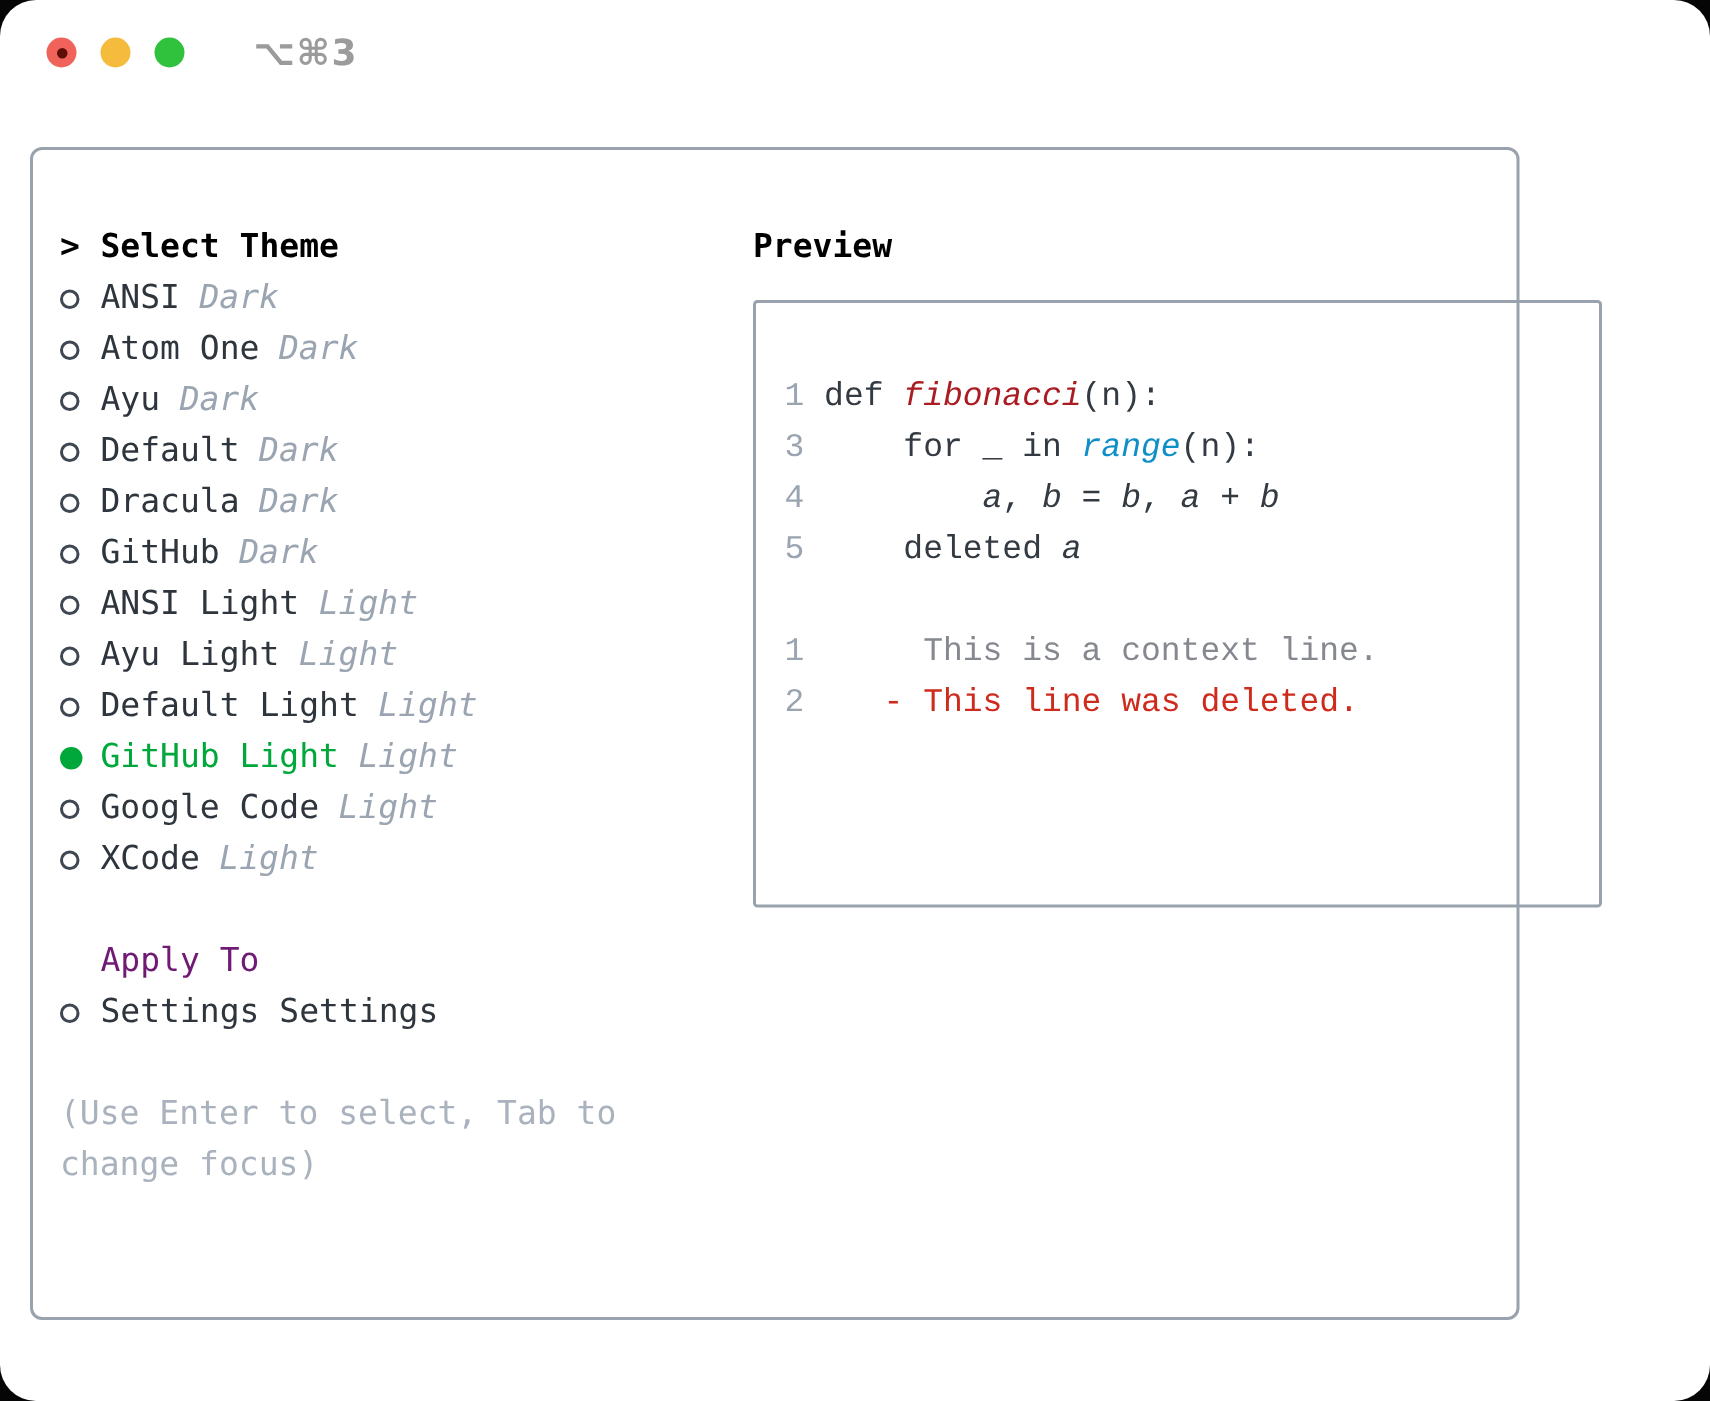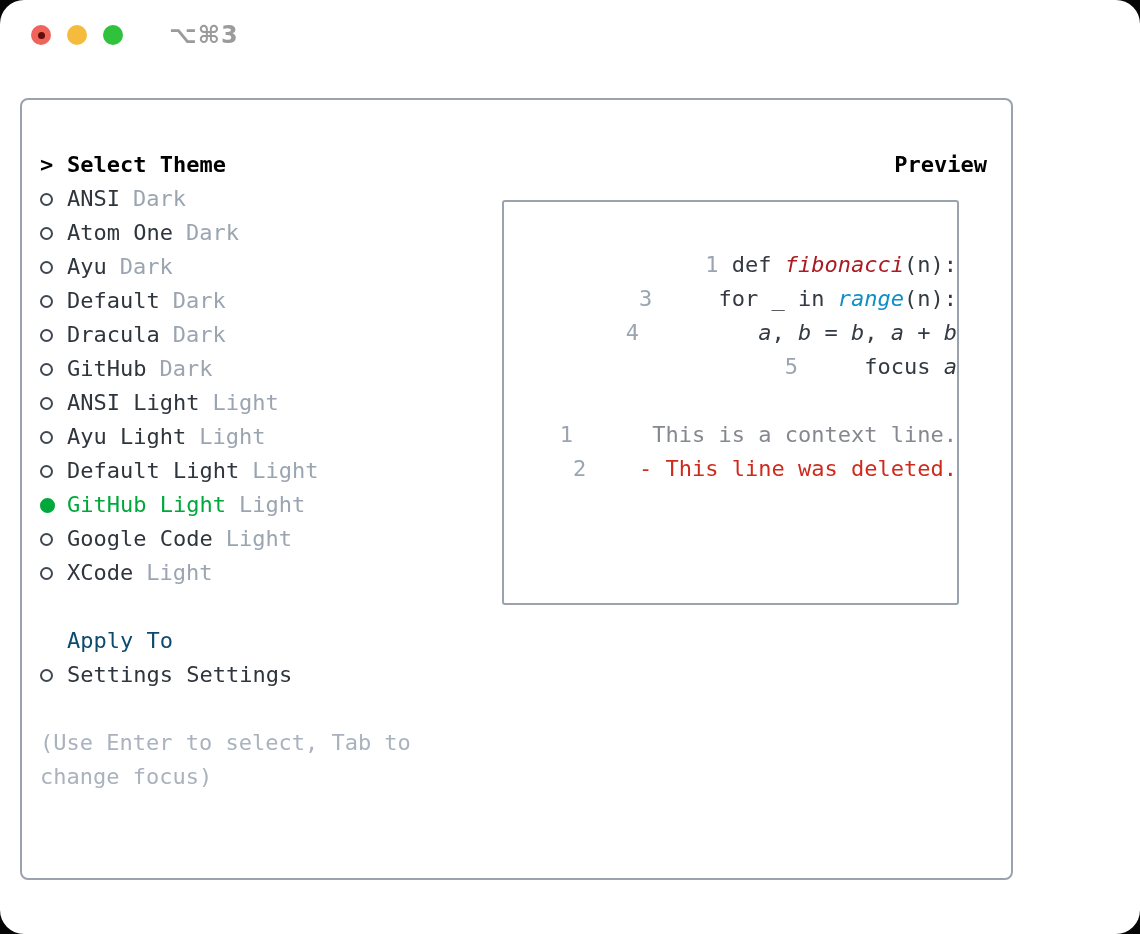--- a/index.html
+++ b/index.html
@@ -46,57 +46,58 @@
     position:absolute; left:20px; top:98px;
     width:993px; height:782px;
     border:2px solid var(--border_gray);
     border-radius:8px;
     background:#fff;
     padding:48px 24px 0 18px;
     display:flex;
     font-size:22px; line-height:34px;
   }
   .left-col{width:462px; flex:none;}
-  .right-col{flex:1;text-align:right;}
+  .right-col{flex:1;}
 
   .row{
     height:34px; display:flex; align-items:center;
     white-space:pre;
   }
   .mark{
     width:27px; flex:none;
     display:flex; align-items:center;
   }
   .title-marker{font-weight:bold; color:#000;}
   .section-title{font-weight:bold; color:#000;}
-  .plain-title{color:#0c4a6e;}
+  .plain-title{color:#701a75;}
   .radio{
     width:13px;height:13px;border-radius:50%;
     border:2px solid #3e4752; background:transparent;
   }
   .row.selected .radio{
     width:15px;height:15px;
     background:var(--accent_green);
     border-color:var(--accent_green);
   }
   .opt-name{color:#2e353c;}
   .row.selected .opt-name{color:var(--accent_green);}
-  .variant{color:var(--muted_gray); margin-left:13px;}
+  .variant{color:var(--muted_gray); margin-left:13px;font-style:italic;}
   .spacer{height:34px;}
   .hint{color:var(--hint_gray); height:34px; line-height:34px; white-space:pre;}
 
   
   .preview-title-row{height:34px; line-height:34px;}
   .preview-box{
     margin-top:18px;
-    width:457px; height:405px;
+    width:566px; height:405px;
     border:2px solid var(--border_gray);
     border-radius:3px;
     padding:46px 0 0 19px;
     overflow:hidden;
+    font-family:Liberation Mono, monospace;
   }
   .code-line{height:34px; line-height:34px; white-space:pre; font-size:22px;}
   .sg-num {color:var(--muted_gray);}
   .sg-fg  {color:var(--code_fg);}
   .sg-fn  {color:var(--function_red); font-style:italic;}
   .sg-var {color:var(--code_fg); font-style:italic;}
   .sg-lit {color:var(--number_teal);}
   .sg-call{color:var(--call_blue); font-style:italic;}
   .sg-ctx {color:var(--context_gray);}
   .sg-del {color:var(--deleted_red);}
@@ -235,21 +236,21 @@
     </div>
 
     <div class="right-col">
       <div class="preview-title-row">
         <span class="section-title">Preview</span>
       </div>
       <div class="preview-box" id="preview-code">
           <div class="code-line"><span class="sg-num">1 </span><span class="sg-fg">def </span><span class="sg-fn">fibonacci</span><span class="sg-fg">(n):</span></div>
           <div class="code-line"><span class="sg-num">3 </span><span class="sg-fg">    for _ in </span><span class="sg-call">range</span><span class="sg-fg">(n):</span></div>
           <div class="code-line"><span class="sg-num">4 </span><span class="sg-fg">        </span><span class="sg-var">a</span><span class="sg-fg">, </span><span class="sg-var">b</span><span class="sg-fg"> = </span><span class="sg-var">b</span><span class="sg-fg">, </span><span class="sg-var">a</span><span class="sg-fg"> + </span><span class="sg-var">b</span></div>
-          <div class="code-line"><span class="sg-num">5 </span><span class="sg-fg">    focus </span><span class="sg-var">a</span></div>
+          <div class="code-line"><span class="sg-num">5 </span><span class="sg-fg">    deleted </span><span class="sg-var">a</span></div>
           <div class="code-line"><span class="sg-fg"> </span></div>
           <div class="code-line"><span class="sg-num">1</span><span class="sg-fg">      </span><span class="sg-ctx">This is a context line.</span></div>
           <div class="code-line"><span class="sg-num">2</span><span class="sg-fg">    </span><span class="sg-del">- This line was deleted.</span></div>
         </div>
     </div>
 
   </div>
 </div>
 
 </body></html>

